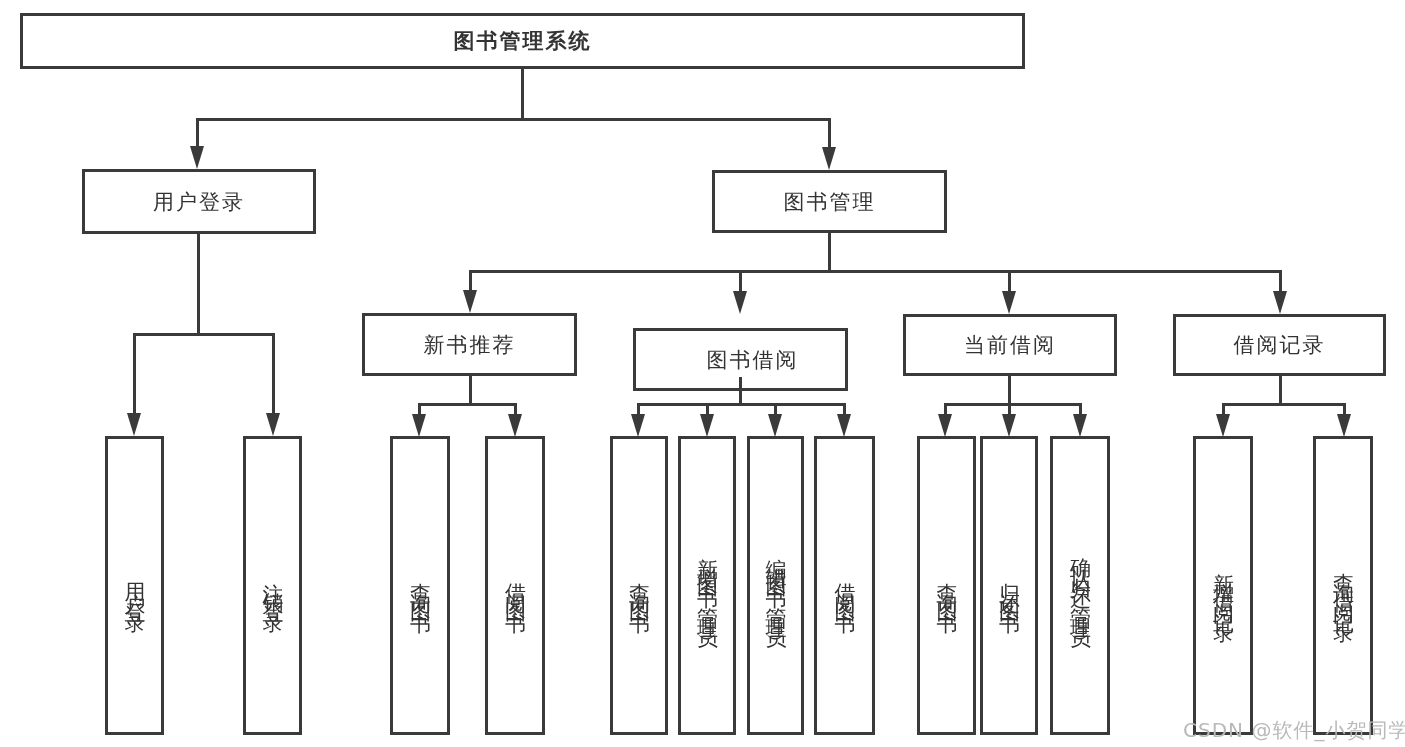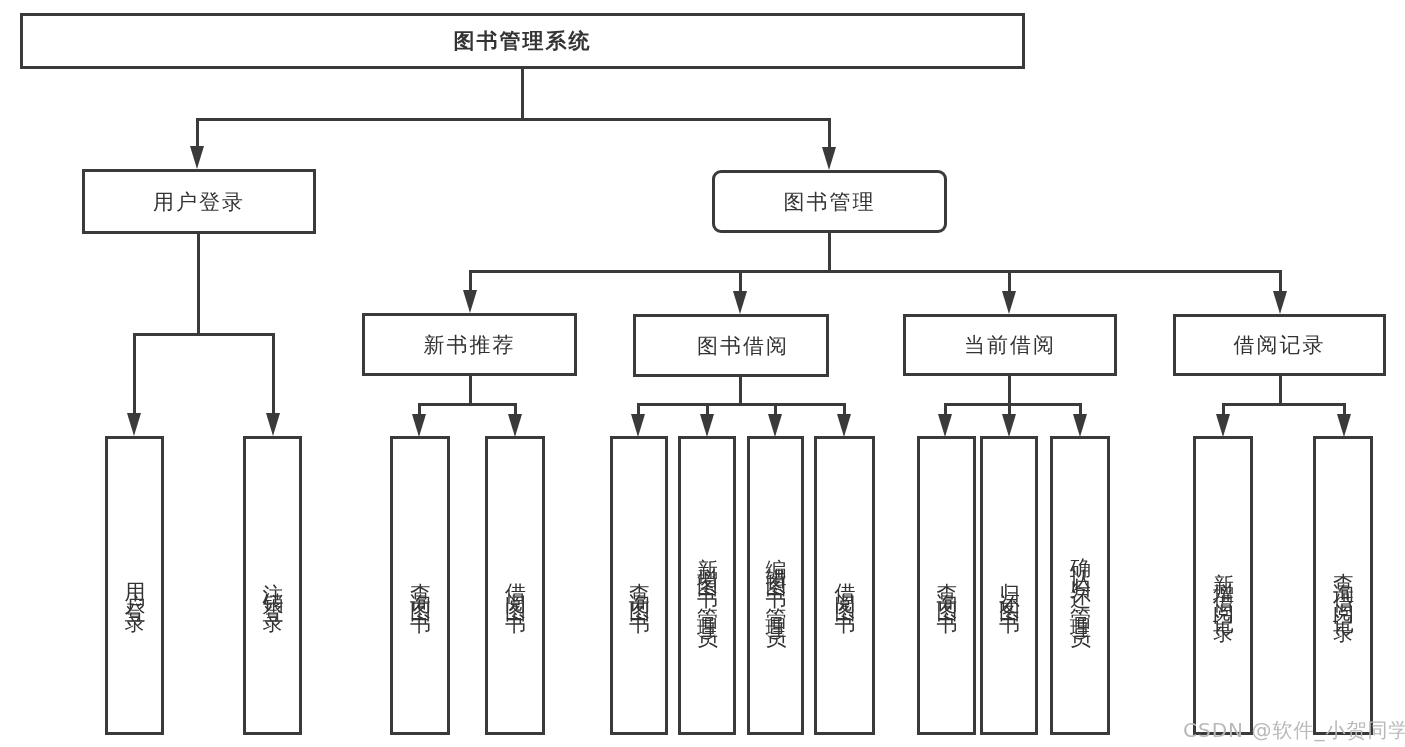--- a/index.html
+++ b/index.html
@@ -62,21 +62,21 @@
   <div class="vl" style="left:521px;top:68px;height:52px;"></div>
   <div class="hl" style="left:196px;top:118px;width:635px;"></div>
   <div class="vl" style="left:196px;top:118px;height:32px;"></div>
   <div class="ar" style="left:190px;top:146px;"></div>
   <div class="vl" style="left:828px;top:118px;height:33px;"></div>
   <div class="ar" style="left:822px;top:147px;"></div>
 
   <div class="box" style="left:82px;top:169px;width:234px;height:65px;">
     <span class="lbl">用户登录</span>
   </div>
-  <div class="box" style="left:712px;top:170px;width:235px;height:63px;border-radius:9px;">
+  <div class="box" style="left:712px;top:170px;width:235px;height:63px;">
     <span class="lbl">图书管理</span>
   </div>
 
   <div class="vl" style="left:197px;top:234px;height:102px;"></div>
   <div class="hl" style="left:133px;top:333px;width:142px;"></div>
   <div class="vl" style="left:133px;top:333px;height:84px;"></div>
   <div class="ar" style="left:127px;top:413px;"></div>
   <div class="vl" style="left:272px;top:333px;height:84px;"></div>
   <div class="ar" style="left:266px;top:413px;"></div>
 
@@ -87,21 +87,21 @@
   <div class="vl" style="left:739px;top:270px;height:23px;"></div>
   <div class="ar" style="left:733px;top:291px;"></div>
   <div class="vl" style="left:1008px;top:270px;height:23px;"></div>
   <div class="ar" style="left:1002px;top:291px;"></div>
   <div class="vl" style="left:1279px;top:270px;height:23px;"></div>
   <div class="ar" style="left:1273px;top:291px;"></div>
 
   <div class="box" style="left:362px;top:313px;width:215px;height:63px;">
     <span class="lbl">新书推荐</span>
   </div>
-  <div class="box" style="left:633px;top:314px;width:196px;height:63px;padding-left:24px;">
+  <div class="box" style="left:633px;top:328px;width:215px;height:63px;padding-left:24px;">
     <span class="lbl">图书借阅</span>
   </div>
   <div class="box" style="left:1173px;top:314px;width:213px;height:62px;">
     <span class="lbl">借阅记录</span>
   </div>
   <div class="box" style="left:903px;top:314px;width:214px;height:62px;">
     <span class="lbl">当前借阅</span>
   </div>
 
   <div class="vl" style="left:469px;top:376px;height:30px;"></div>

